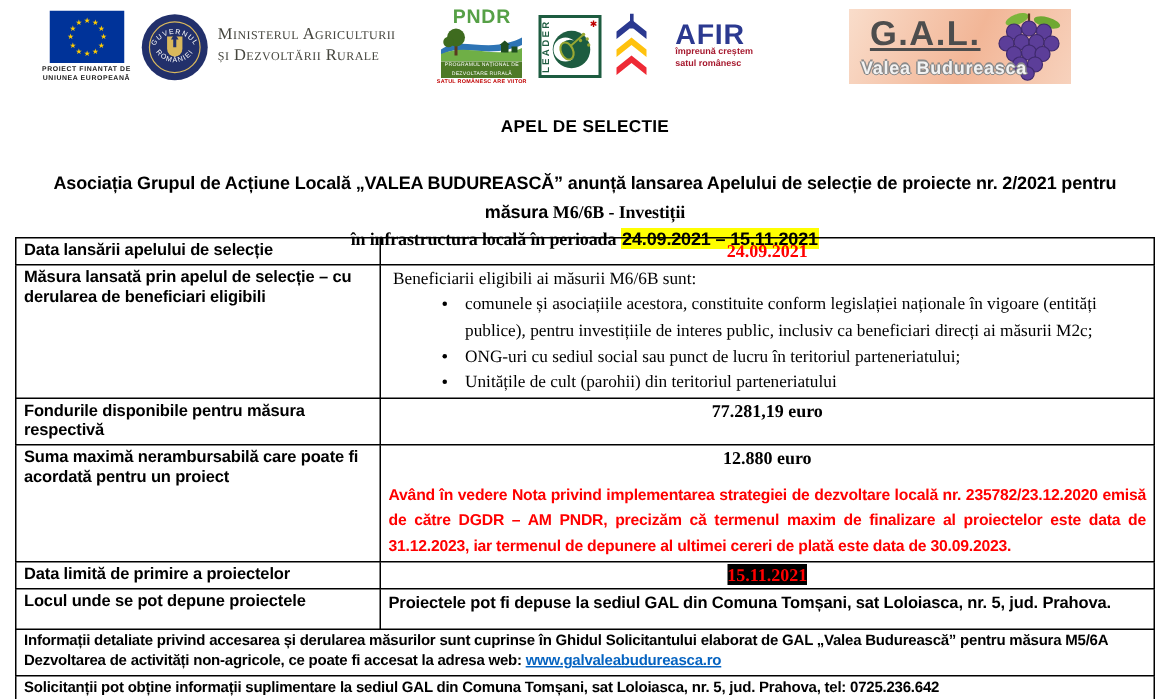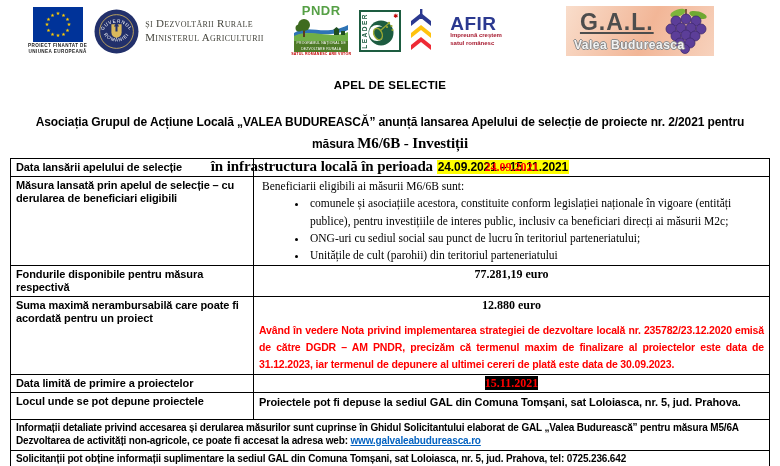--- a/index.html
+++ b/index.html
@@ -26,21 +26,21 @@
   .afir-tag { color:#a6192e; font-size:6px; font-weight:bold; line-height:1.25; }
   .gal { position:relative; width:148px; height:50px; margin-left:64px; background:linear-gradient(115deg,#f9ddcb 0%,#f2b697 55%,#f7d2bd 100%); }
   .gal-title { position:absolute; top:3px; left:14px; font-size:23px; font-weight:bold; color:#4d4d4d; text-decoration:underline; letter-spacing:1px; font-family:"Liberation Sans", sans-serif; }
   .gal-sub { position:absolute; bottom:4px; left:8px; font-size:12px; font-weight:bold; color:#f2f2f2; letter-spacing:0.5px; text-shadow:-1px 0 #8a8a8a, 0 1px #8a8a8a, 1px 0 #8a8a8a, 0 -1px #8a8a8a; }
   .gal-grapes { position:absolute; right:2px; top:1px; }
 
   
   .doc-title { position:absolute; top:79px; left:0; width:100%; text-align:center; font-size:11.5px; font-weight:bold; letter-spacing:0.2px; color:#000; }
   .intro { position:absolute; top:113px; left:18px; right:18px; text-align:center; font-weight:bold; font-size:12px; line-height:1.55; color:#000; letter-spacing:-0.1px; }
   .serif { font-family:"Liberation Serif", serif; }
-  .intro .serif { font-size:15px; }
+  .intro .serif { font-size:12px; }
   mark.hl { background:#ffff00; color:#000; padding:0 1px; }
 
   
   table.main { position:absolute; top:158px; left:10px; width:760px; border-collapse:collapse; table-layout:fixed; }
   table.main td { border:1px solid #000; padding:1px 5px 1px 5px; vertical-align:top; }
   col.c1 { width:243px; }
   .lbl { font-weight:bold; font-size:11px; line-height:1.2; letter-spacing:-0.1px; padding-top:2px !important; }
   .val { text-align:center; font-family:"Liberation Serif", serif; font-weight:bold; font-size:12px; }
   .red { color:#ff0000; }
   .r1 { height:17px;margin-top:12px; } .r2 { height:76px; } .r3 { height:18px; } .r4 { height:62px; }
@@ -99,22 +99,22 @@
         </text>
         <text font-size="4.6" fill="#ffffff" letter-spacing="0.8">
           <textPath href="#arcBot" startOffset="50%" text-anchor="middle">ROMÂNIEI</textPath>
         </text>
         <path d="M17,15 h10 v8 a5,5 0 0 1 -10,0 z" fill="#d9b85c"></path>
         <path d="M22,13 l2.5,4 -1.5,0 0,5 -2,0 0,-5 -1.5,0 z" fill="#22306b"></path>
       </svg>
     </div>
 
     <div class="ministry">
+      <div>Ministerul Agriculturii</div>
       <div>și Dezvoltării Rurale</div>
-      <div>Ministerul Agriculturii</div>
     </div>
 
     <div class="logo-block pndr">
       <div class="pndr-title">PNDR</div>
       <svg width="54" height="24" viewBox="0 0 54 24">
         <rect width="54" height="24" fill="#ffffff"></rect>
         <path d="M0,16 C14,6 30,20 54,8 L54,13 C30,23 14,11 0,20 Z" fill="#2e74b5"></path>
         <path d="M0,24 L0,19 C18,11 36,23 54,15 L54,24 Z" fill="#6faf46"></path>
         <rect x="9" y="11" width="2" height="9" fill="#5b3a1e"></rect>
         <circle cx="10" cy="8" r="6" fill="#3e6b1f"></circle>

